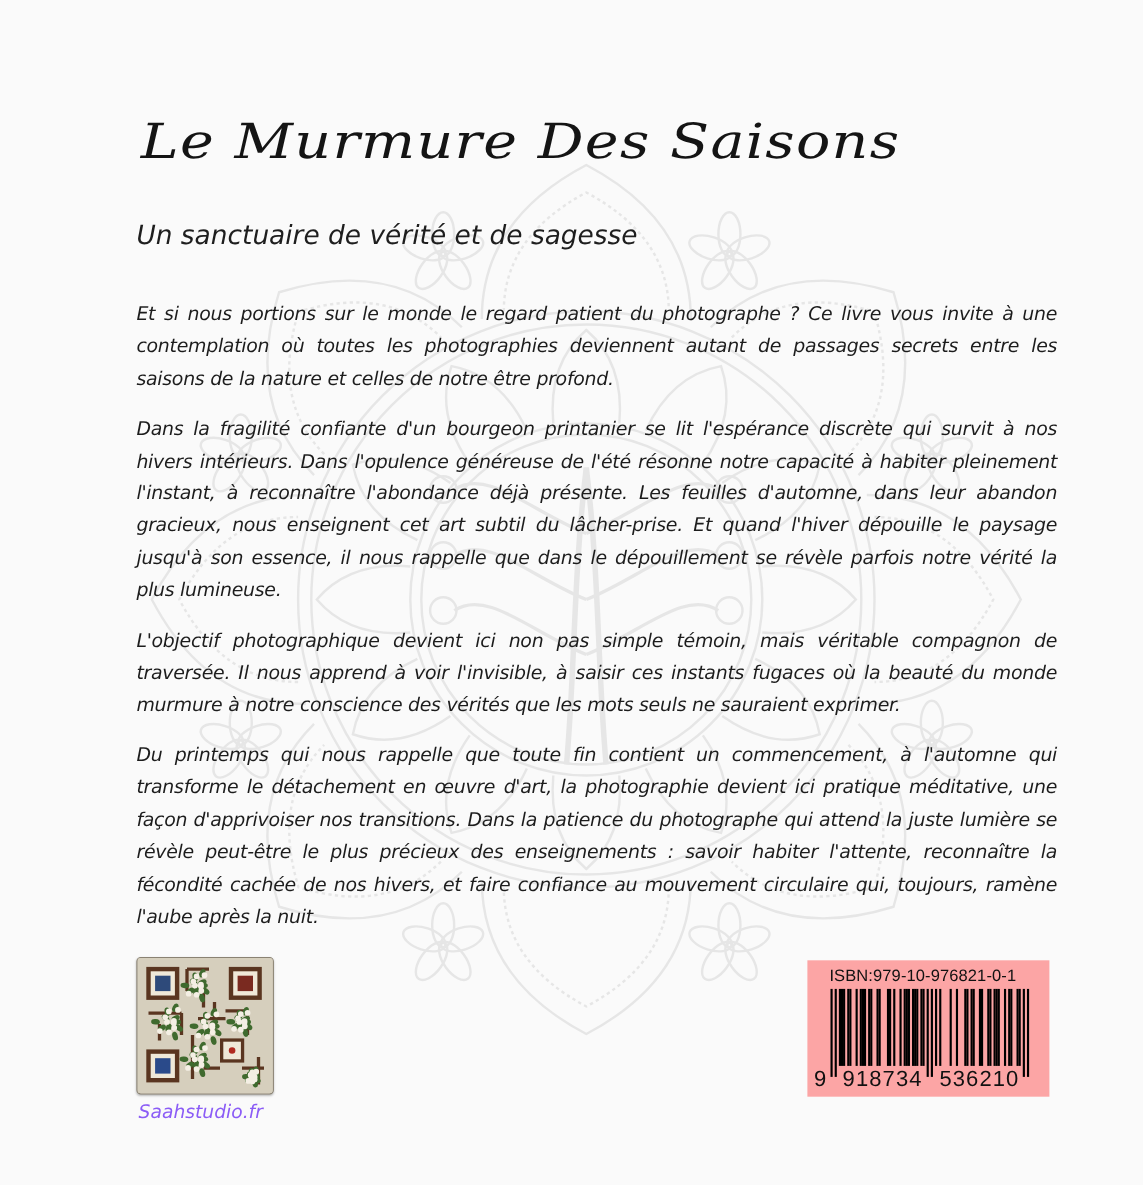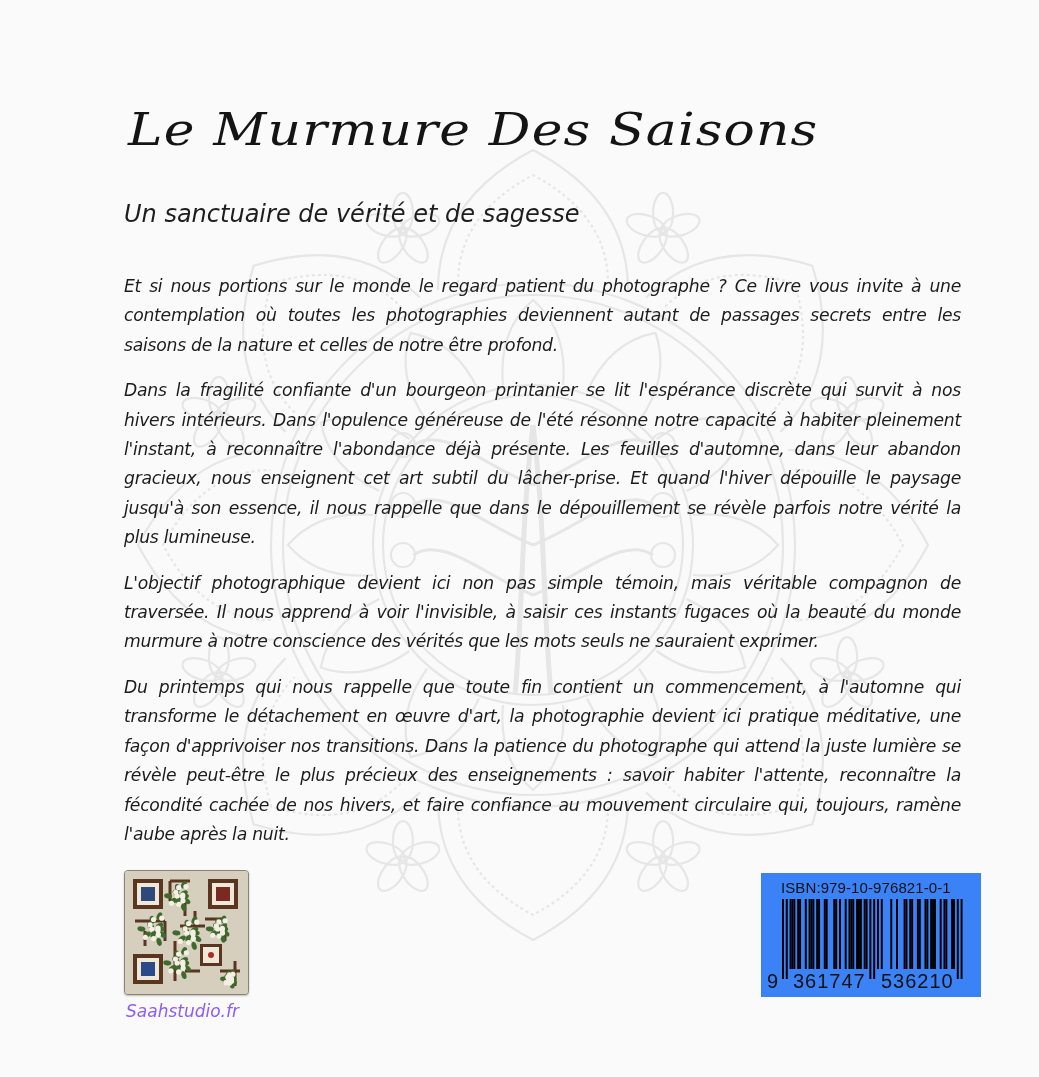--- a/index.html
+++ b/index.html
@@ -41,22 +41,21 @@
     width: 123px; height: 123px; border-radius: 4px; border: 1px solid #8a8272;
     background: #d8d2c2; position: relative; overflow: hidden;
     box-shadow: 0 1px 2px rgba(0,0,0,0.25);
   }
   .qr-caption {
     display: block; margin-top: 6px; font-family: "DejaVu Sans", sans-serif; font-style: italic;
     font-size: 17px; color: #8b5cf6; white-space: nowrap; margin-left: 2px;
   }
   .isbn-block {
     position: absolute; left: 734px; top: 873px; width: 220px; height: 124px;
-    background: #3b82f6;
-    margin-left: 27px;
+    background: #fca5a5;
   }
   .isbn-label {
     position: absolute; left: 20px; top: 6px; font-family: "Liberation Sans", sans-serif;
     font-size: 15px; color: #111; white-space: nowrap; letter-spacing: 0.1px;
   }
   .barcode { position: absolute; left: 0; top: 0; }
   .ean-digit {
     position: absolute; font-family: "Liberation Sans", sans-serif; font-size: 20px; color: #111;
     top: 97px; white-space: nowrap; letter-spacing: 1px;
   }
@@ -364,16 +363,16 @@
         <rect x="173" y="26" width="1.95" height="70" fill="#000"></rect>
         <rect x="178.7" y="26" width="1.95" height="70" fill="#000"></rect>
         <rect x="182.5" y="26" width="1.95" height="70" fill="#000"></rect>
         <rect x="184.4" y="26" width="1.95" height="70" fill="#000"></rect>
         <rect x="190.1" y="26" width="1.95" height="70" fill="#000"></rect>
         <rect x="192" y="26" width="1.95" height="70" fill="#000"></rect>
         <rect x="195.79999999999998" y="26" width="1.95" height="80" fill="#000"></rect>
         <rect x="199.6" y="26" width="1.95" height="80" fill="#000"></rect>
       </svg>
     <span class="ean-digit" style="left:6px">9</span>
-    <span class="ean-digit" style="left:32px">361747</span>
+    <span class="ean-digit" style="left:32px">918734</span>
     <span class="ean-digit" style="left:120px">536210</span>
   </div>
 </div>
 
 </body></html>

